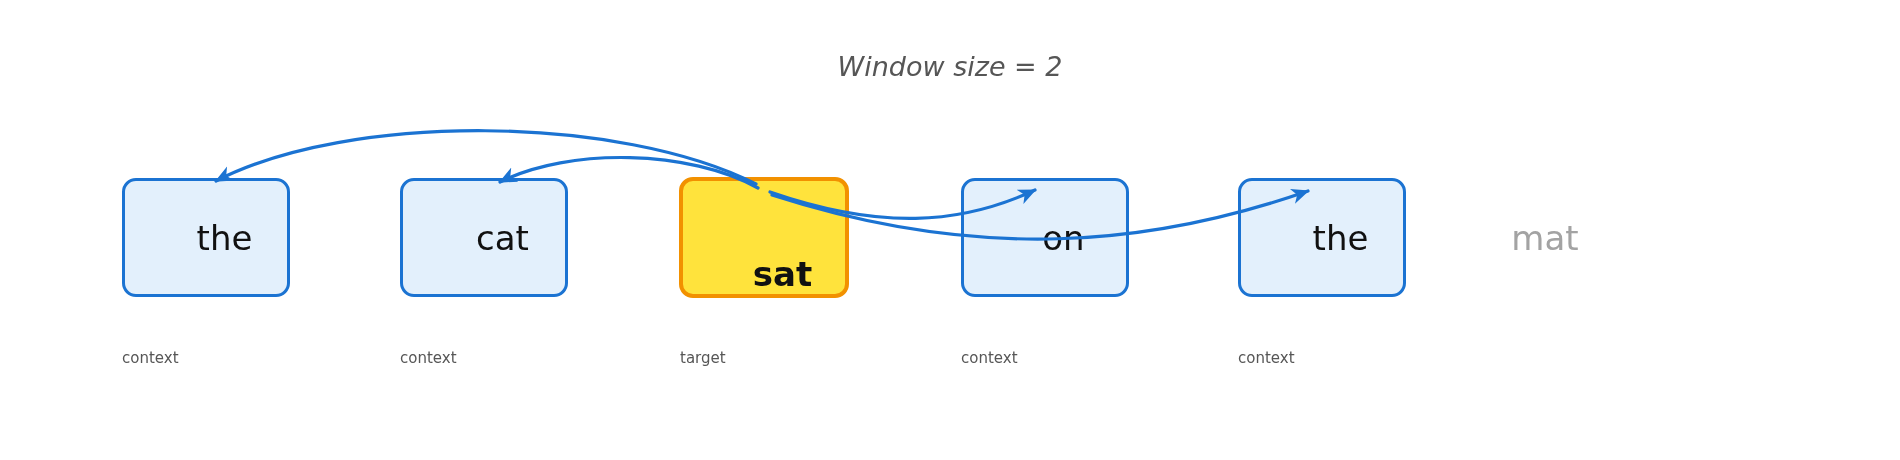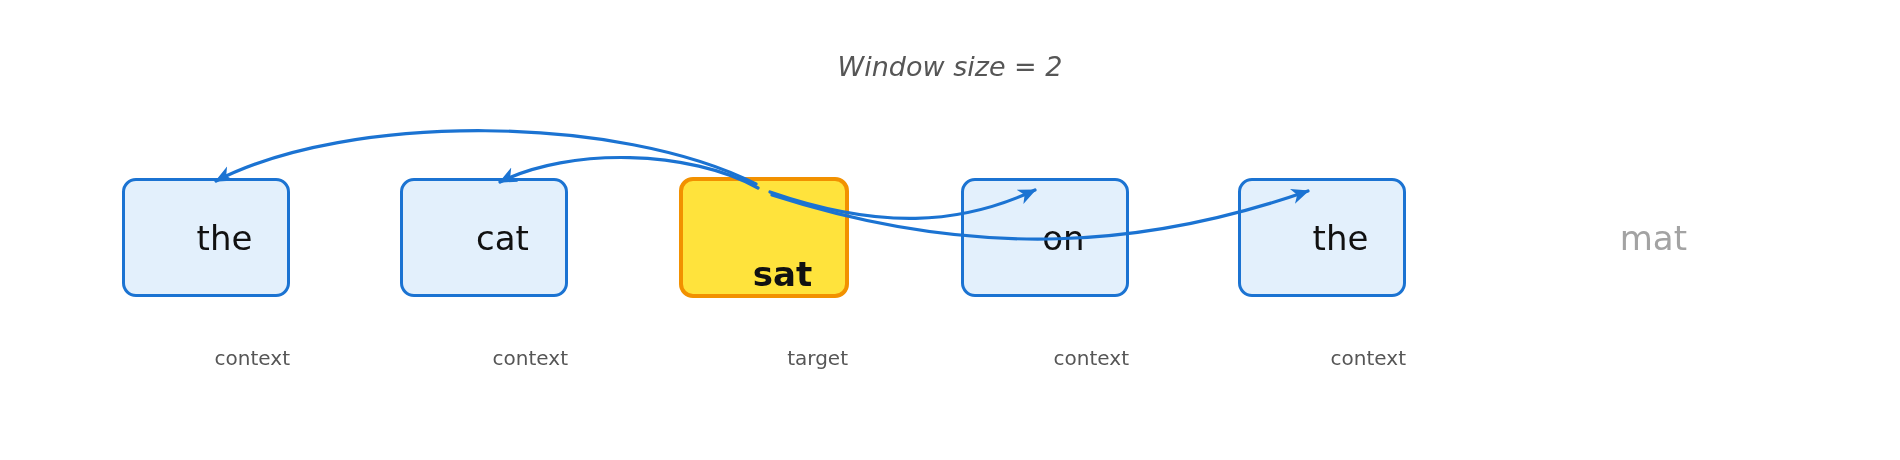--- a/index.html
+++ b/index.html
@@ -52,37 +52,37 @@
     width: 170px;
     height: 121px;
     background: var(--target-fill, #ffe33c);
     border: 4px solid var(--target-border, #f29100);
     font-weight: bold;
     align-items: flex-end;
   }
   .muted-word {
     position: absolute;
     top: 178px;
-    left: 1519px;
+    left: 1461px;
     width: 168px;
     height: 119px;
     display: flex;
     align-items: center;
-    justify-content: flex-end;
+    justify-content: center;
     font-size: 34px;
     color: var(--muted-text, #a3a3a3);
   }
   .rolelabel {
     position: absolute;
     top: 344px;
     width: 168px;
     height: 28px;
     line-height: 28px;
-    text-align: right;
-    font-size: 20px;
+    text-align: left;
+    font-size: 15px;
     color: var(--label-text, #565656);
   }
   .arrows {
     position: absolute;
     left: 0;
     top: 0;
     z-index: 5;
     pointer-events: none;
   }
   .arrow {

